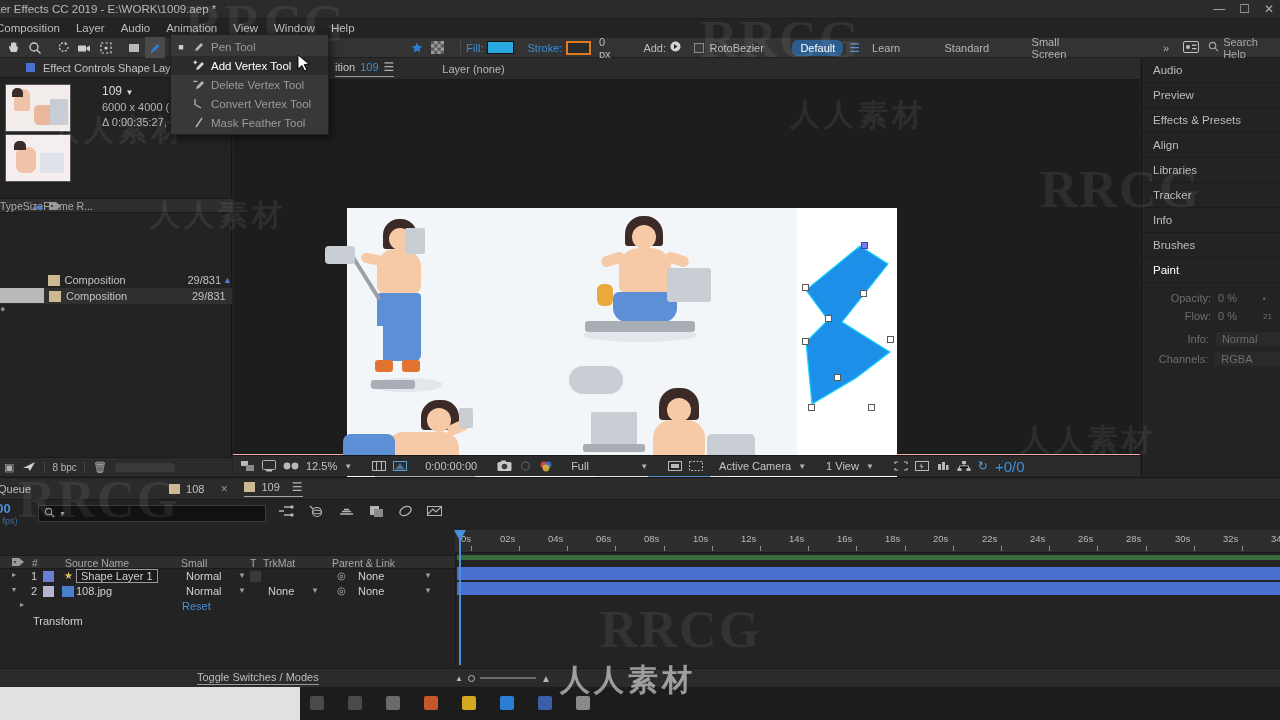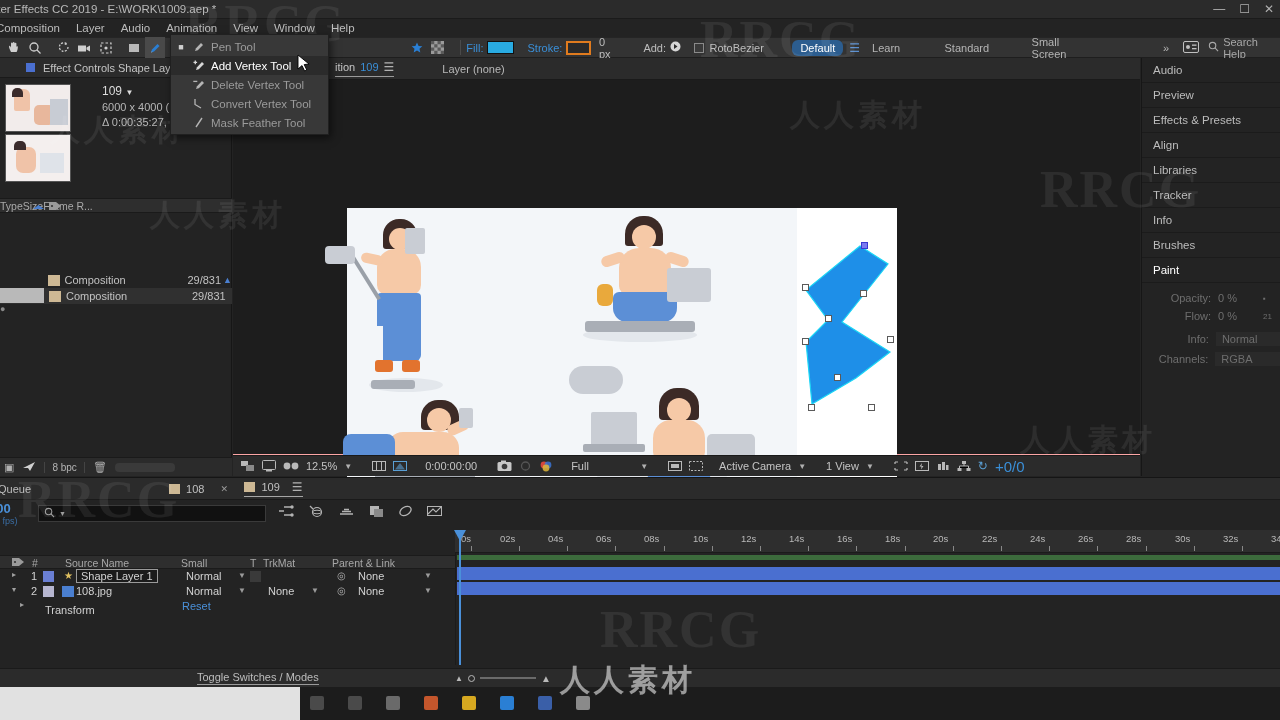--- a/index.html
+++ b/index.html
@@ -893,21 +893,21 @@
       <span class="dd" style="left:238px">▼</span>
       <span class="trk">None</span>
       <span class="dd" style="left:311px">▼</span>
       <span style="position:absolute;left:337px;top:1px;color:#b0b0b0;font-size:10px">◎</span>
       <span class="par">None</span>
       <span class="dd" style="left:424px">▼</span>
     </div>
 
     <div class="lyr-row" style="top:121px">
       <span style="position:absolute;left:20px;top:1px;font-size:8px;color:#a0a0a0">▸</span>
-      <span style="position:absolute;left:33px;top:5px;margin-left:12px;">Transform</span>
+      <span style="position:absolute;left:33px;top:16px;">Transform</span>
       <span style="position:absolute;left:182px;top:1px;color:#4a90d9">Reset</span>
     </div>
 
     <div class="tl-ruler">
       <span class="tick" style="left:6px">0s</span>
       <span class="tick" style="left:45px">02s</span>
       <span class="tick" style="left:93px">04s</span>
       <span class="tick" style="left:141px">06s</span>
       <span class="tick" style="left:189px">08s</span>
       <span class="tick" style="left:238px">10s</span>

